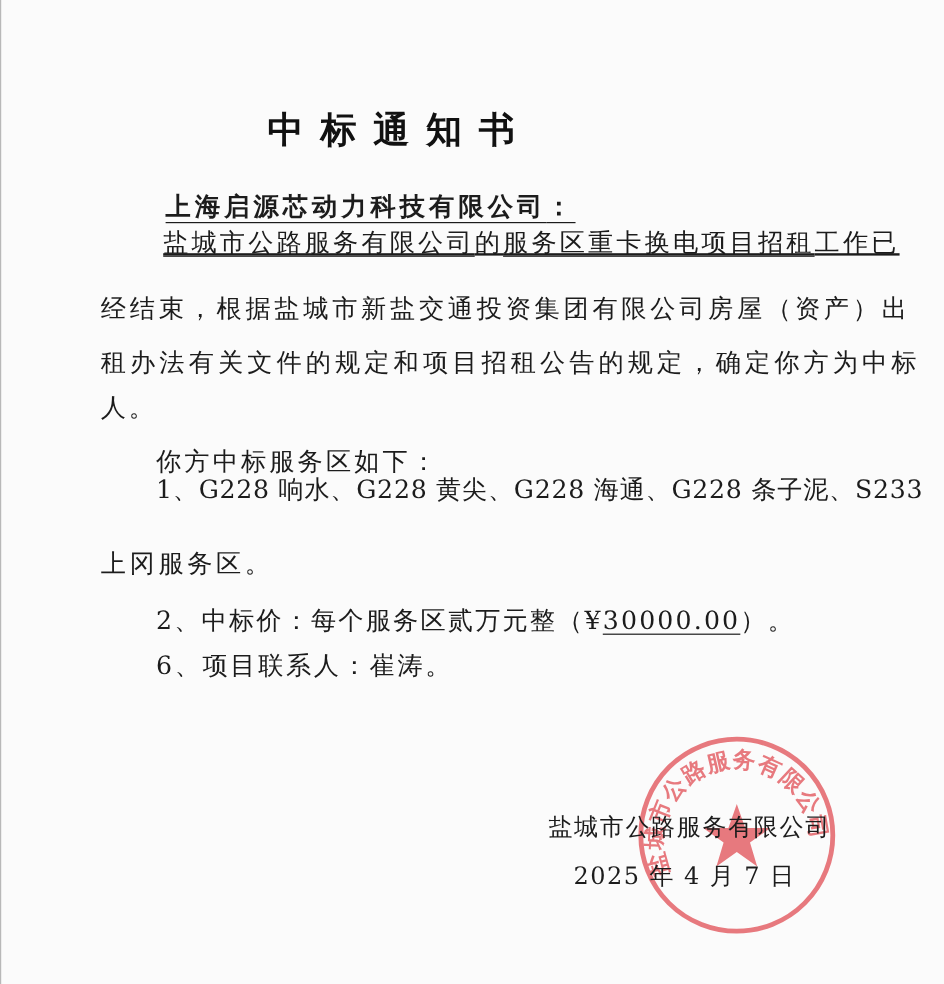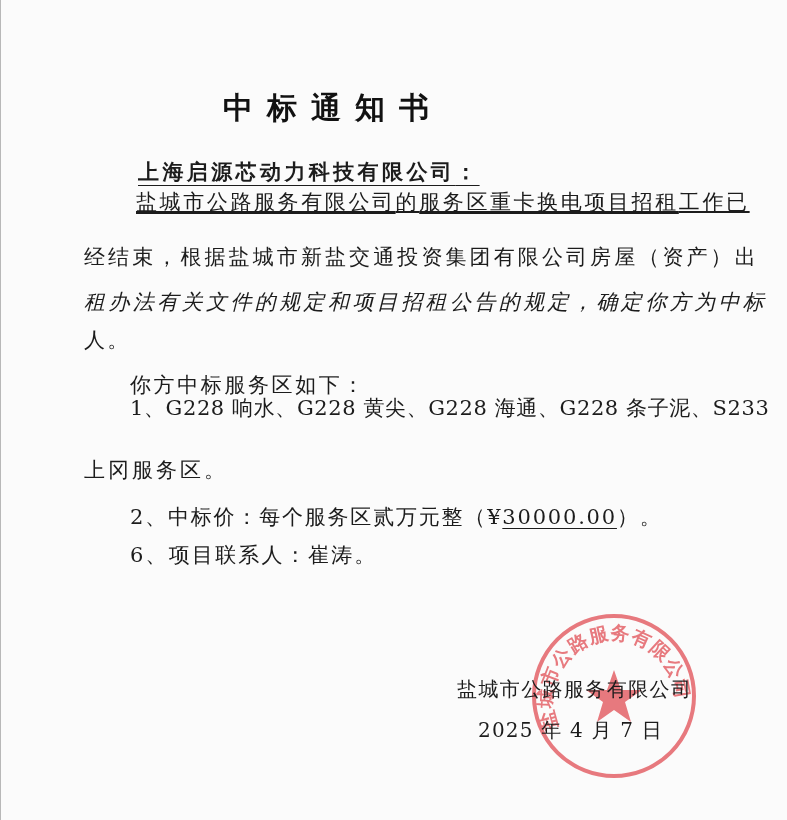--- a/index.html
+++ b/index.html
@@ -51,21 +51,21 @@
       left: 138px;
       letter-spacing: 3.4px;
       font-weight: bold;
     }
     .addressee .u {
       text-underline-offset: 6px;
       padding-right: 6px;
     }
     .p1 { top: 188px; left: 136px; letter-spacing: 2.6px; text-decoration: underline; }
     .p2 { top: 243px; left: 84px; letter-spacing: 3.1px; }
-    .p3 { top: 288px; left: 84px; letter-spacing: 3.4px; font-style: italic; }
+    .p3 { top: 288px; left: 84px; letter-spacing: 3.4px; }
     .p4 { top: 326px; left: 84px; }
     .p5 { top: 371px; left: 130px; letter-spacing: 2.6px; text-align: center; }
     .p6 { top: 394px; left: 130px; letter-spacing: 0.6px; text-align: right; }
     .p7 { top: 456px; left: 84px; letter-spacing: 3px; }
     .p8 { top: 503px; left: 130px; letter-spacing: 1.8px; }
     .p9 { top: 541px; left: 130px; letter-spacing: 2.2px; }
     .sig-org { top: 675px; left: 457px; letter-spacing: 1.4px; font-size: 20px; }
     .sig-date { top: 716px; left: 478px; letter-spacing: 1.2px; font-size: 20px; }
 
     .stamp {

